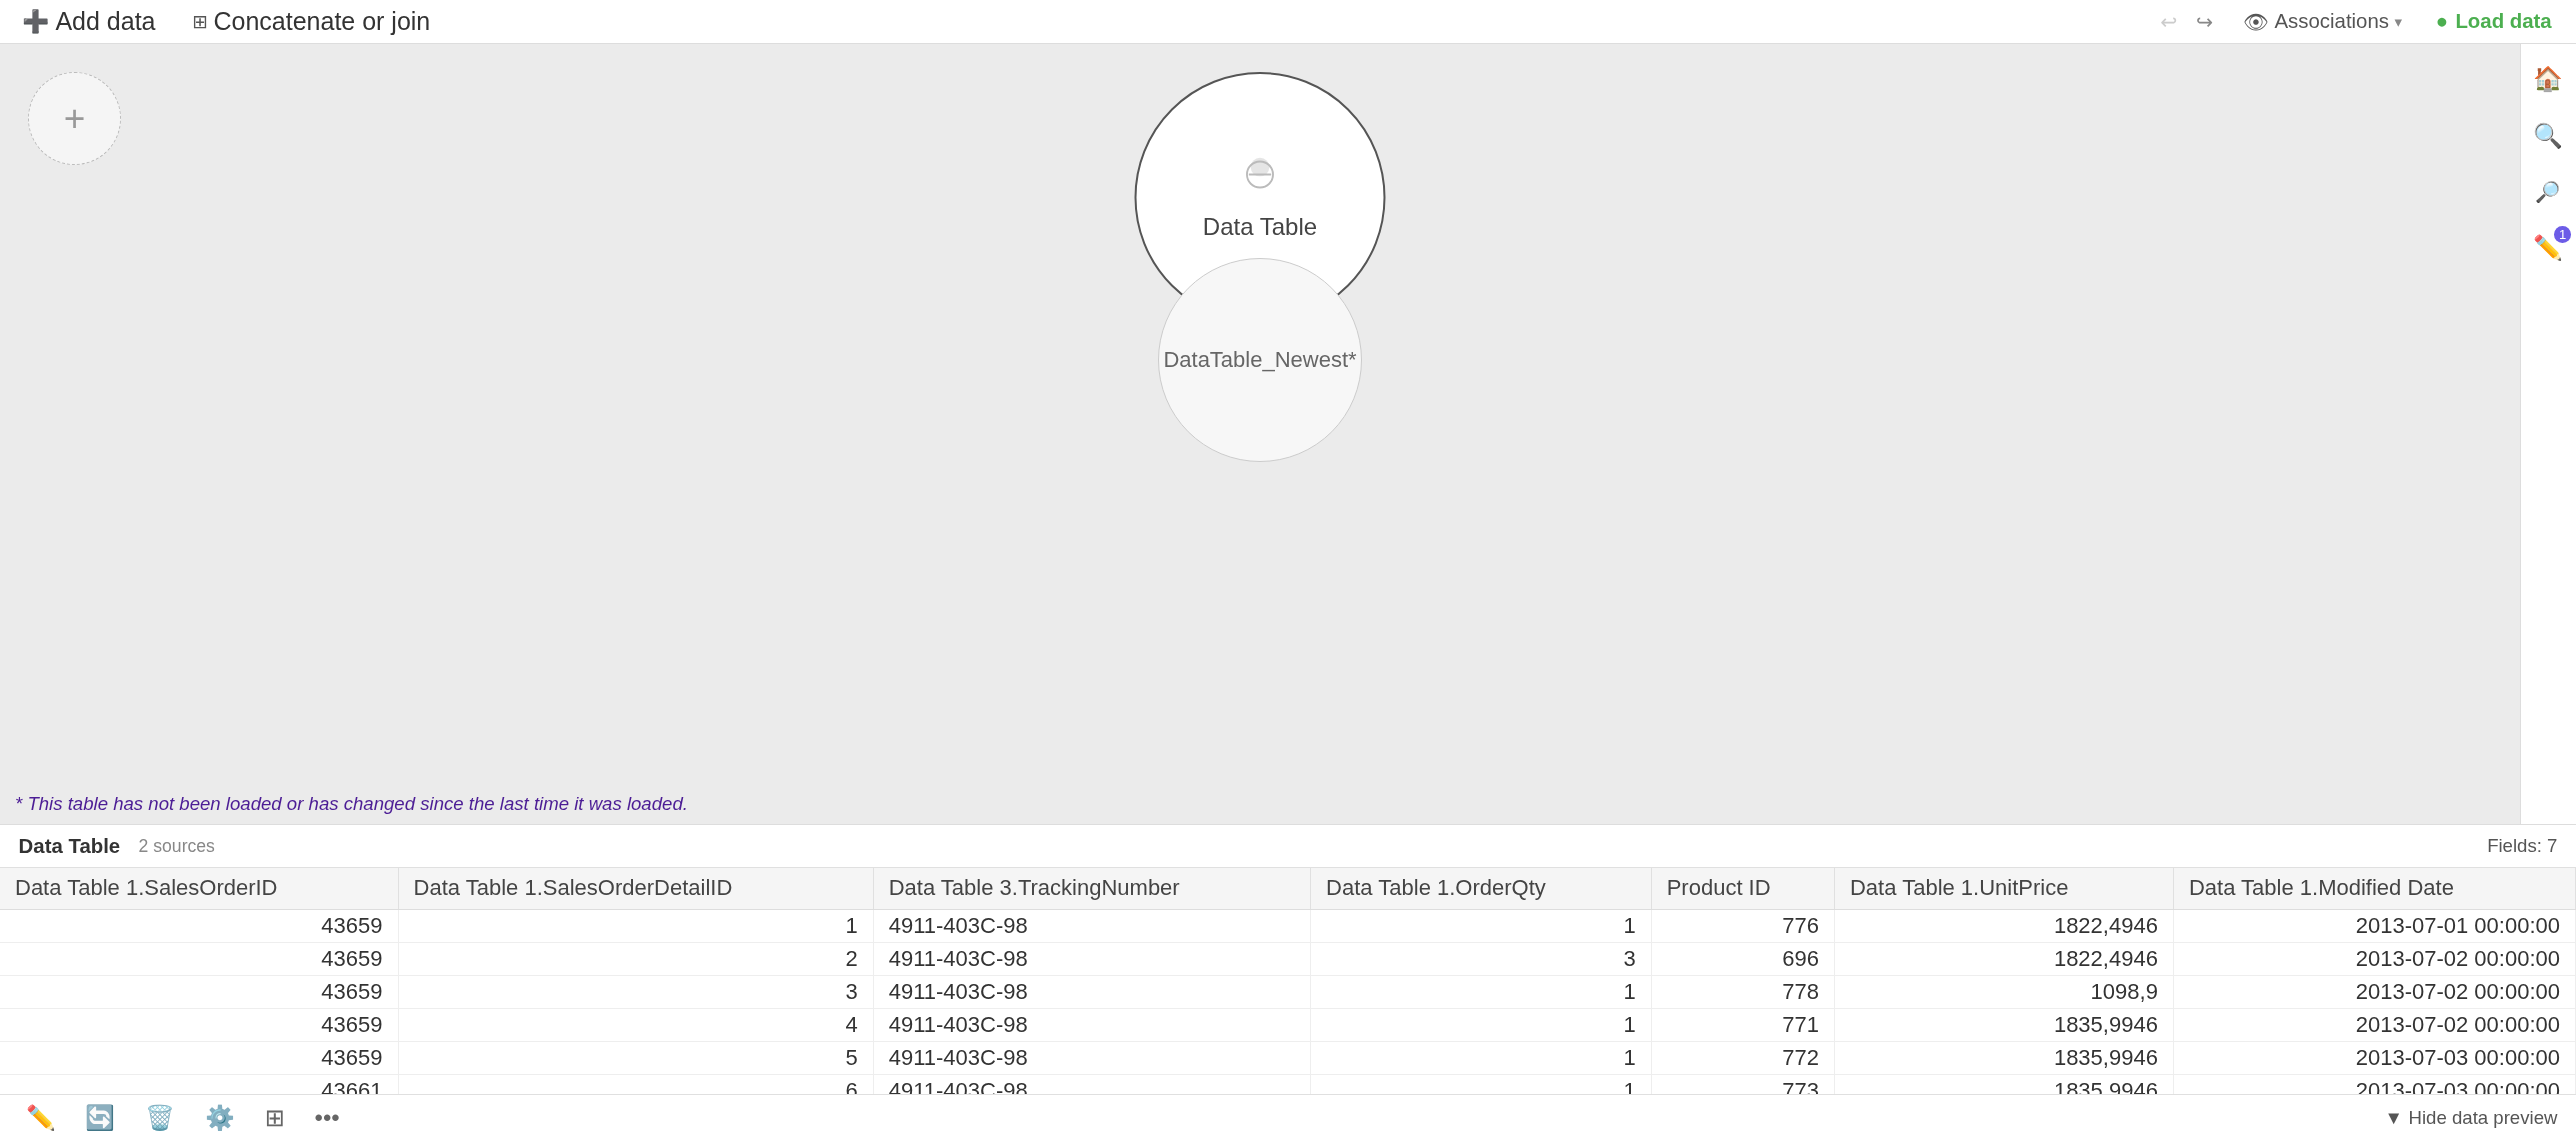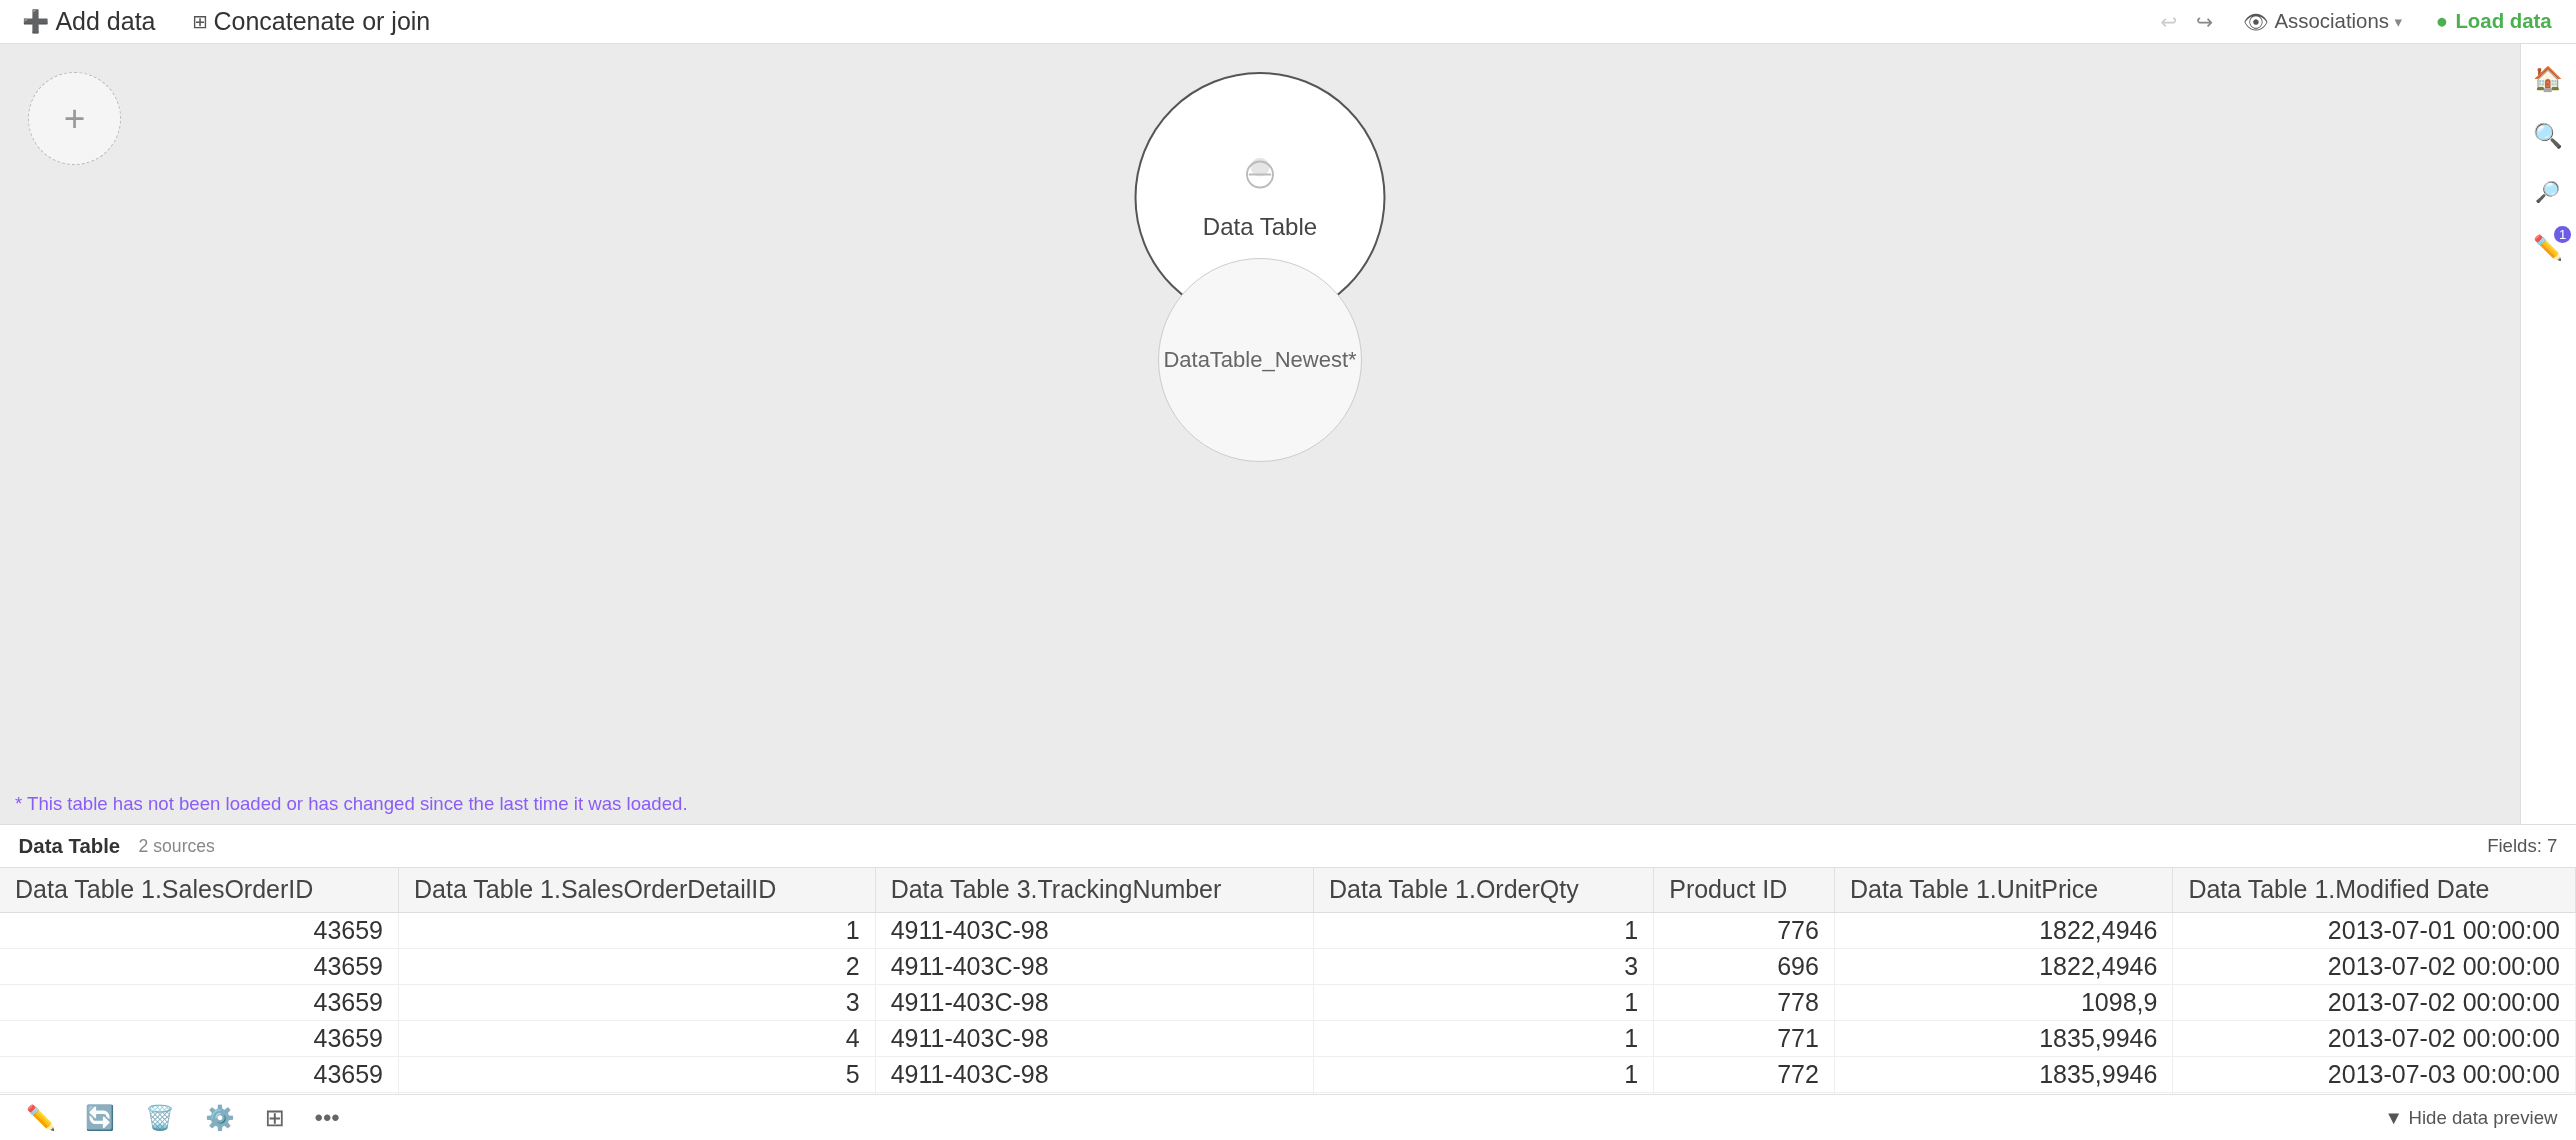--- a/index.html
+++ b/index.html
@@ -80,21 +80,21 @@
       width: 204px; height: 204px; border-radius: 50%;
       border: 1.9px solid #ccc; background: #f7f7f7;
       display: flex; align-items: center; justify-content: center;
       cursor: pointer;
     }
     .newest-node .node-label { font-size: 22px; color: #666; text-align: center; padding: 0 15px; }
 
     
     .warning-text {
       position: absolute; bottom: 9.3px; left: 15px;
-      font-size: 18.6px; color: #8b5cf6; 
+      font-size: 18.6px; color: #4c1d95; font-style: italic;
     }
 
     
     .right-sidebar {
       position: absolute; top: 44px; right: 0; width: 56px; bottom: 316px;
       background: #fff; border-left: 0.9px solid #ddd;
       display: flex; flex-direction: column; align-items: center; padding: 15px 0; gap: 18.6px;
     }
     .sidebar-icon-btn {
       background: none; border: none; cursor: pointer;
@@ -127,21 +127,21 @@
     .preview-fields {
       font-size: 18.6px; color: #555; margin-left: 9px;
     }
 
     
     .data-table-wrap {
       overflow-x: auto; overflow-y: auto;
       height: calc(316px - 43px - 46px);
     }
     .data-table {
-      width: 100%; border-collapse: collapse; font-size: 25px;
+      width: 100%; border-collapse: collapse; font-size: 22px;
     }
     .data-table th {
       background: #f5f5f5; border-bottom: 1.9px solid #ddd;
       border-right: 0.9px solid #e0e0e0;
       padding: 7.4px 15px; text-align: left; font-weight: 500;
       color: #444; white-space: nowrap; position: sticky; top: 0;
     }
     .data-table td {
       border-bottom: 0.9px solid #eee; border-right: 0.9px solid #eee;
       padding: 3px 15px; text-align: right; color: #333; white-space: nowrap;

